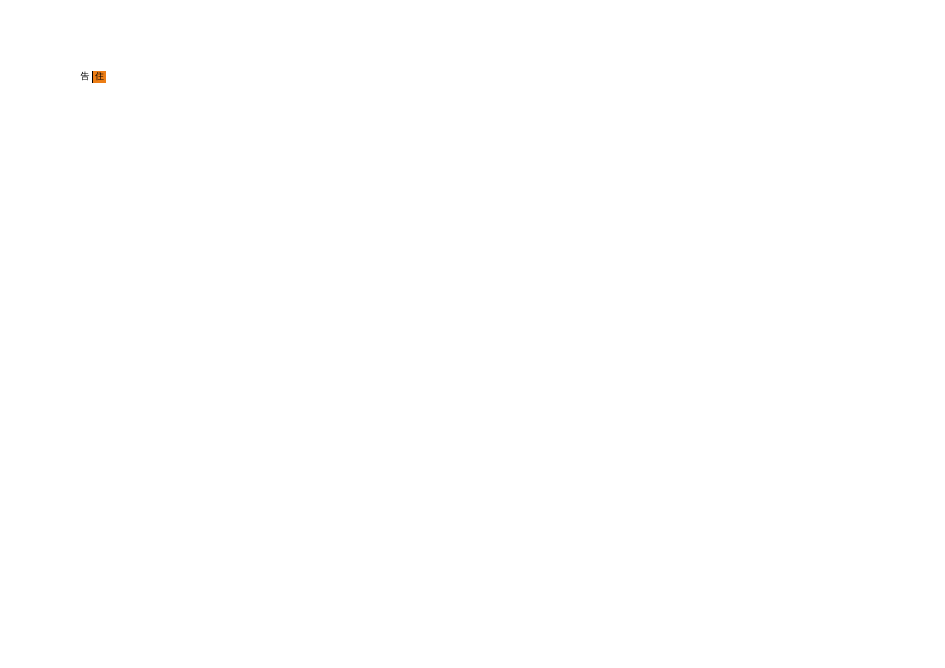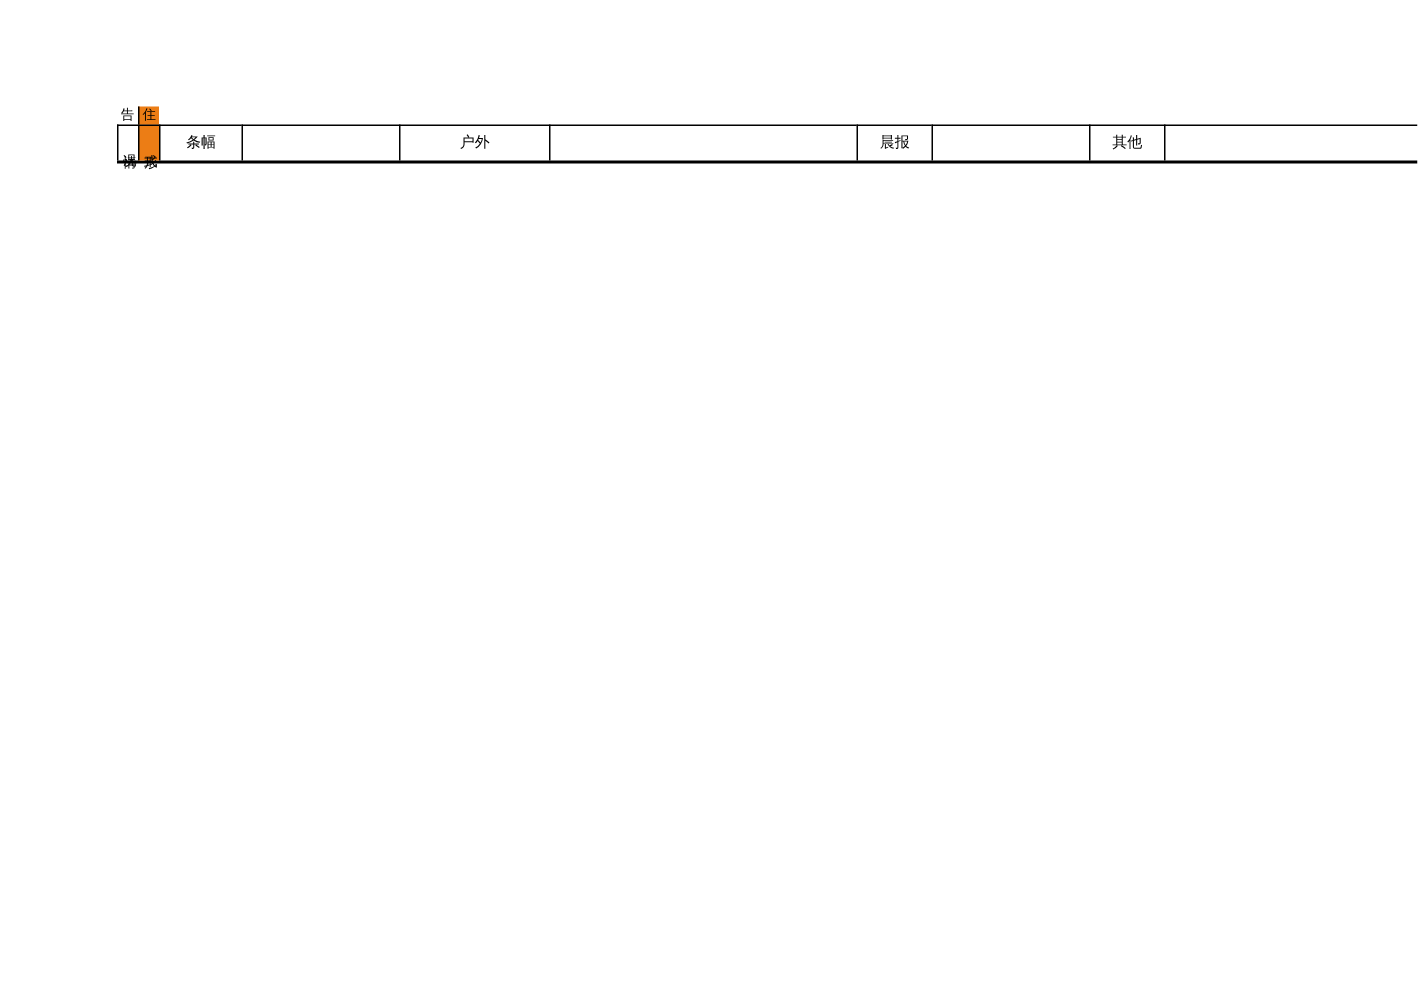--- a/index.html
+++ b/index.html
@@ -59,30 +59,14 @@
 </head>
 <body>
 
 <div class="table-container">
 
   <div class="row1">
     <div class="cell small" style="width:14px; border-top:none; border-left:none;">告</div>
     <div class="cell small orange" style="width:14px; border-top:none;">住</div>
   </div>
 
-  <div class="row2">
-    <div class="cell" style="width:14px;">
-      <span class="vtext">情况</span>
-    </div>
-    <div class="cell orange" style="width:14px;">
-      <span class="vtext">形式</span>
-    </div>
-    <div class="cell" style="width:55px;">条幅</div>
-    <div class="cell" style="width:105px;"></div>
-    <div class="cell" style="width:100px;">户外</div>
-    <div class="cell" style="width:205px;"></div>
-    <div class="cell" style="width:50px;">晨报</div>
-    <div class="cell" style="width:105px;"></div>
-    <div class="cell" style="width:50px;">其他</div>
-    <div class="cell flex1" style="min-width:100px; border-right:none;"></div>
-  </div>
 
 </div>
 
 </body></html>

